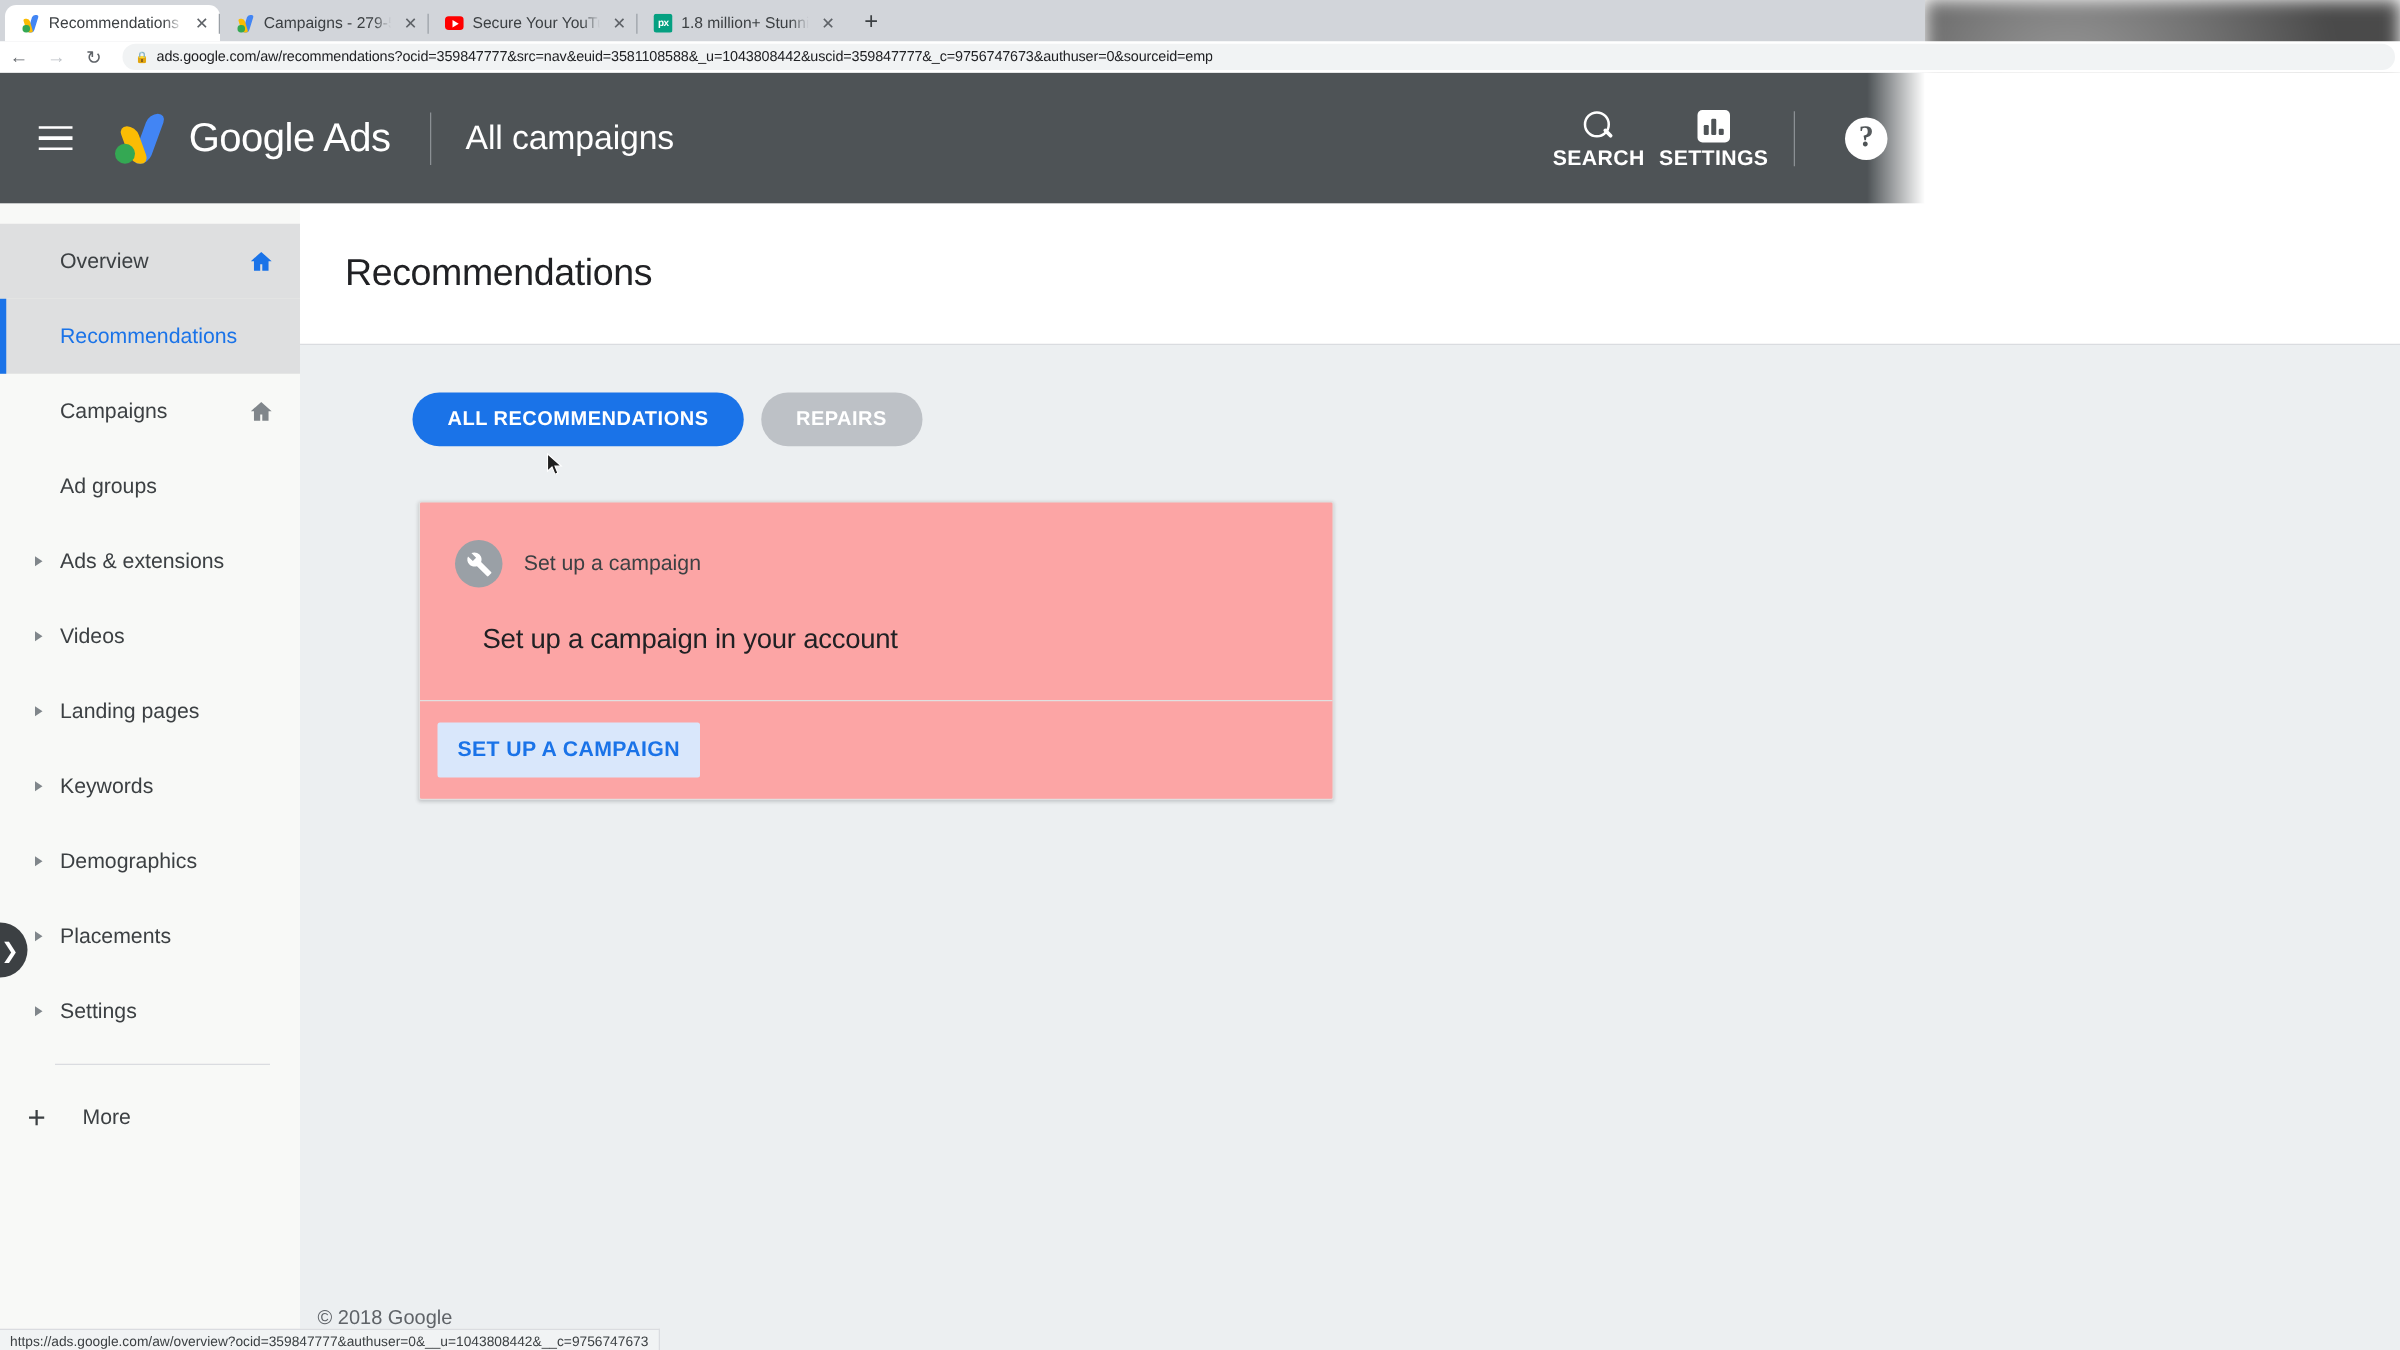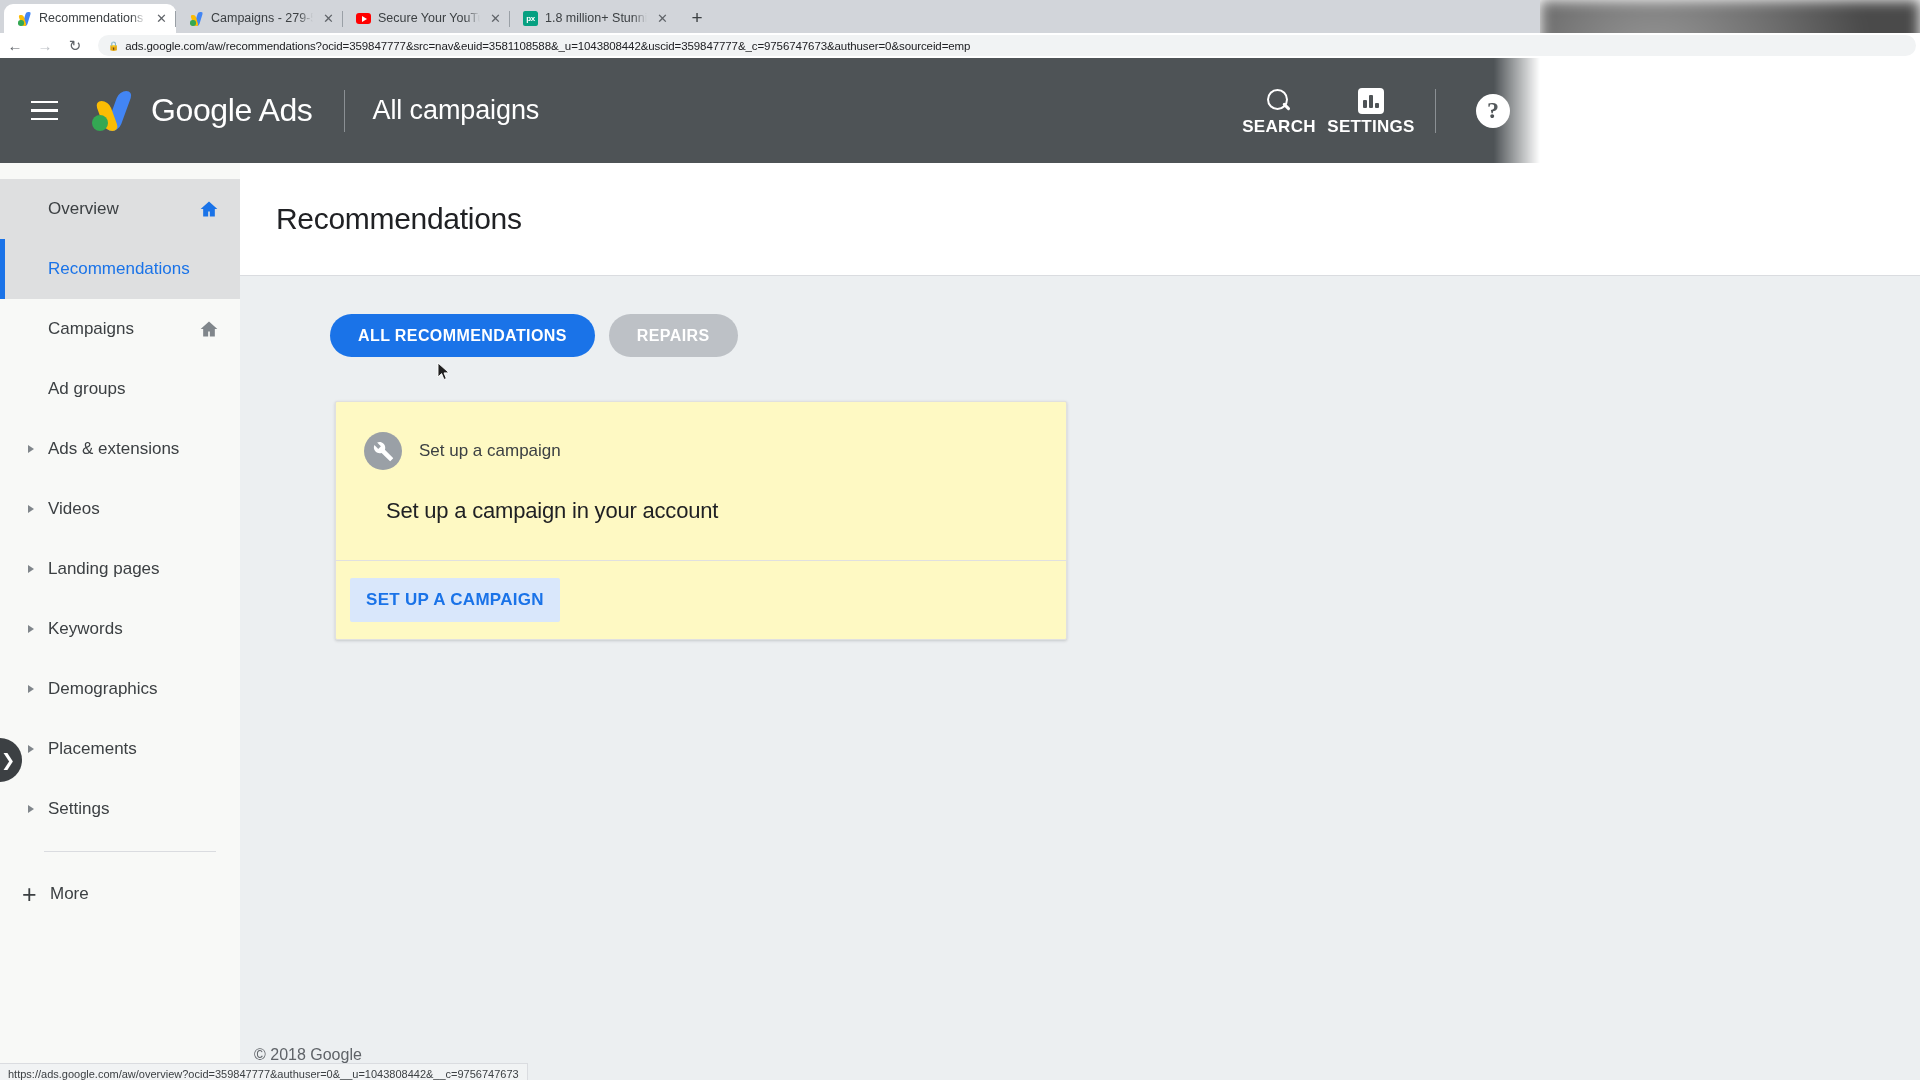--- a/index.html
+++ b/index.html
@@ -223,21 +223,21 @@
   .pills { display:flex; gap:14px; padding:38px 0 0 90px; }
   .pill {
     height:43px; border-radius:22px; padding:0 28px;
     display:flex; align-items:center; justify-content:center;
     font-size:16px; font-weight:bold; letter-spacing:0.4px;
   }
   .pill.on { background:#1a73e8; color:#ffffff; }
   .pill.off { background:#bdc1c6; color:#ffffff; }
 
   .card {
-    margin:44px 0 0 95px; width:732px; background:#fef9c3;
+    margin:44px 0 0 95px; width:732px; background:#fca5a5;
     border:1px solid #e0e0e0; border-radius:2px;
     box-shadow:0 1px 3px rgba(60,64,67,0.22);
   }
   .card-top { padding:30px 28px 0 28px; }
   .card-kind { display:flex; align-items:center; gap:17px; }
   .kind-circle {
     width:38px; height:38px; border-radius:50%; background:#9aa0a6;
     display:flex; align-items:center; justify-content:center; flex:0 0 38px;
   }
   .kind-label { font-size:17px; color:#3c4043; }
@@ -464,21 +464,21 @@
 
     <div class="navitem">
       <span class="caret"></span>
       <span>Settings</span>
     </div>
 
     <div class="navdiv"></div>
 
     <div class="navitem">
       <span class="plus">+</span>
-      <span style="margin-left:2px;">More</span>
+      <span style="margin-left:18px;">More</span>
     </div>
 
     <div class="collapse-fab">❯</div>
   </div>
 
   <div class="content">
 
     <div class="pills">
       <div class="pill on">ALL RECOMMENDATIONS</div>
       <div class="pill off">REPAIRS</div>

